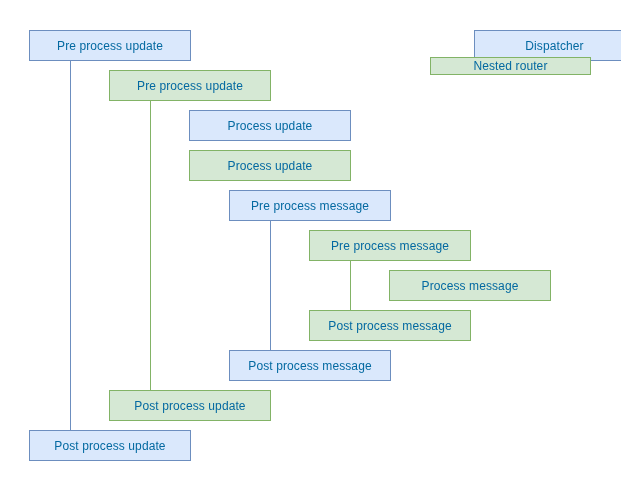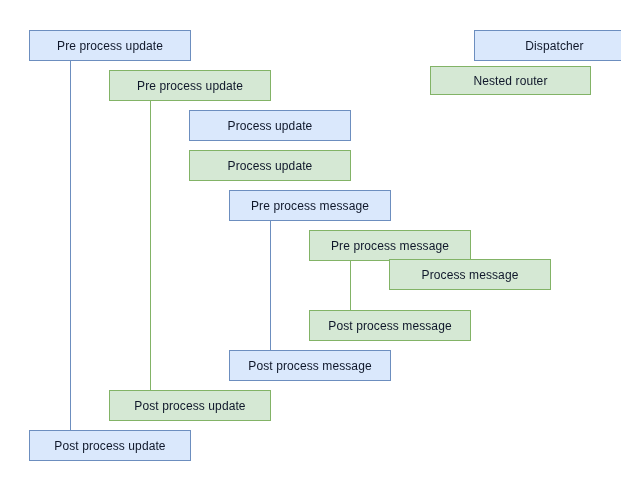--- a/index.html
+++ b/index.html
@@ -21,21 +21,21 @@
   }
   .node {
     position: absolute;
     box-sizing: border-box;
     border: 1px solid;
     display: flex;
     align-items: center;
     justify-content: center;
     font-size: 12px;
     line-height: 1;
-    color: #0f172a;
+    color: #0369a1;
     letter-spacing: 0.1px;
     white-space: nowrap;
   }
   .node.blue {
     background: #dae8fc;
     border-color: #6c8ebf;
   }
   .node.green {
     background: #d5e8d4;
     border-color: #82b366;
@@ -61,23 +61,23 @@
       <div class="connector blue" style="left: 270px; top: 221px; height: 129px;"></div>
       <div class="connector green" style="left: 350px; top: 261px; height: 49px;"></div>
     </div>
   <div id="node-layer">
       <div class="node blue" style="left: 29px; top: 30px; width: 162px; height: 31px;">Pre process update</div>
       <div class="node green" style="left: 109px; top: 70px; width: 162px; height: 31px;">Pre process update</div>
       <div class="node blue" style="left: 189px; top: 110px; width: 162px; height: 31px;">Process update</div>
       <div class="node green" style="left: 189px; top: 150px; width: 162px; height: 31px;">Process update</div>
       <div class="node blue" style="left: 229px; top: 190px; width: 162px; height: 31px;">Pre process message</div>
       <div class="node green" style="left: 309px; top: 230px; width: 162px; height: 31px;">Pre process message</div>
-      <div class="node green" style="left: 389px; top: 259px; width: 162px; height: 31px;">Process message</div>
+      <div class="node green" style="left: 389px; top: 270px; width: 162px; height: 31px;">Process message</div>
       <div class="node green" style="left: 309px; top: 310px; width: 162px; height: 31px;">Post process message</div>
       <div class="node blue" style="left: 229px; top: 350px; width: 162px; height: 31px;">Post process message</div>
       <div class="node green" style="left: 109px; top: 390px; width: 162px; height: 31px;">Post process update</div>
       <div class="node blue" style="left: 29px; top: 430px; width: 162px; height: 31px;">Post process update</div>
     </div>
   <div id="legend-layer">
       <div class="node blue" style="left: 430px; top: 30px; width: 161px; height: 31px; margin-left: 44px;">Dispatcher</div>
-      <div class="node green" style="left: 430px; top: 66px; width: 161px; height: 29px;">Nested router</div>
+      <div class="node green" style="left: 430px; top: 57px; width: 161px; height: 18px;">Nested router</div>
     </div>
 </div>
 
 </body></html>

